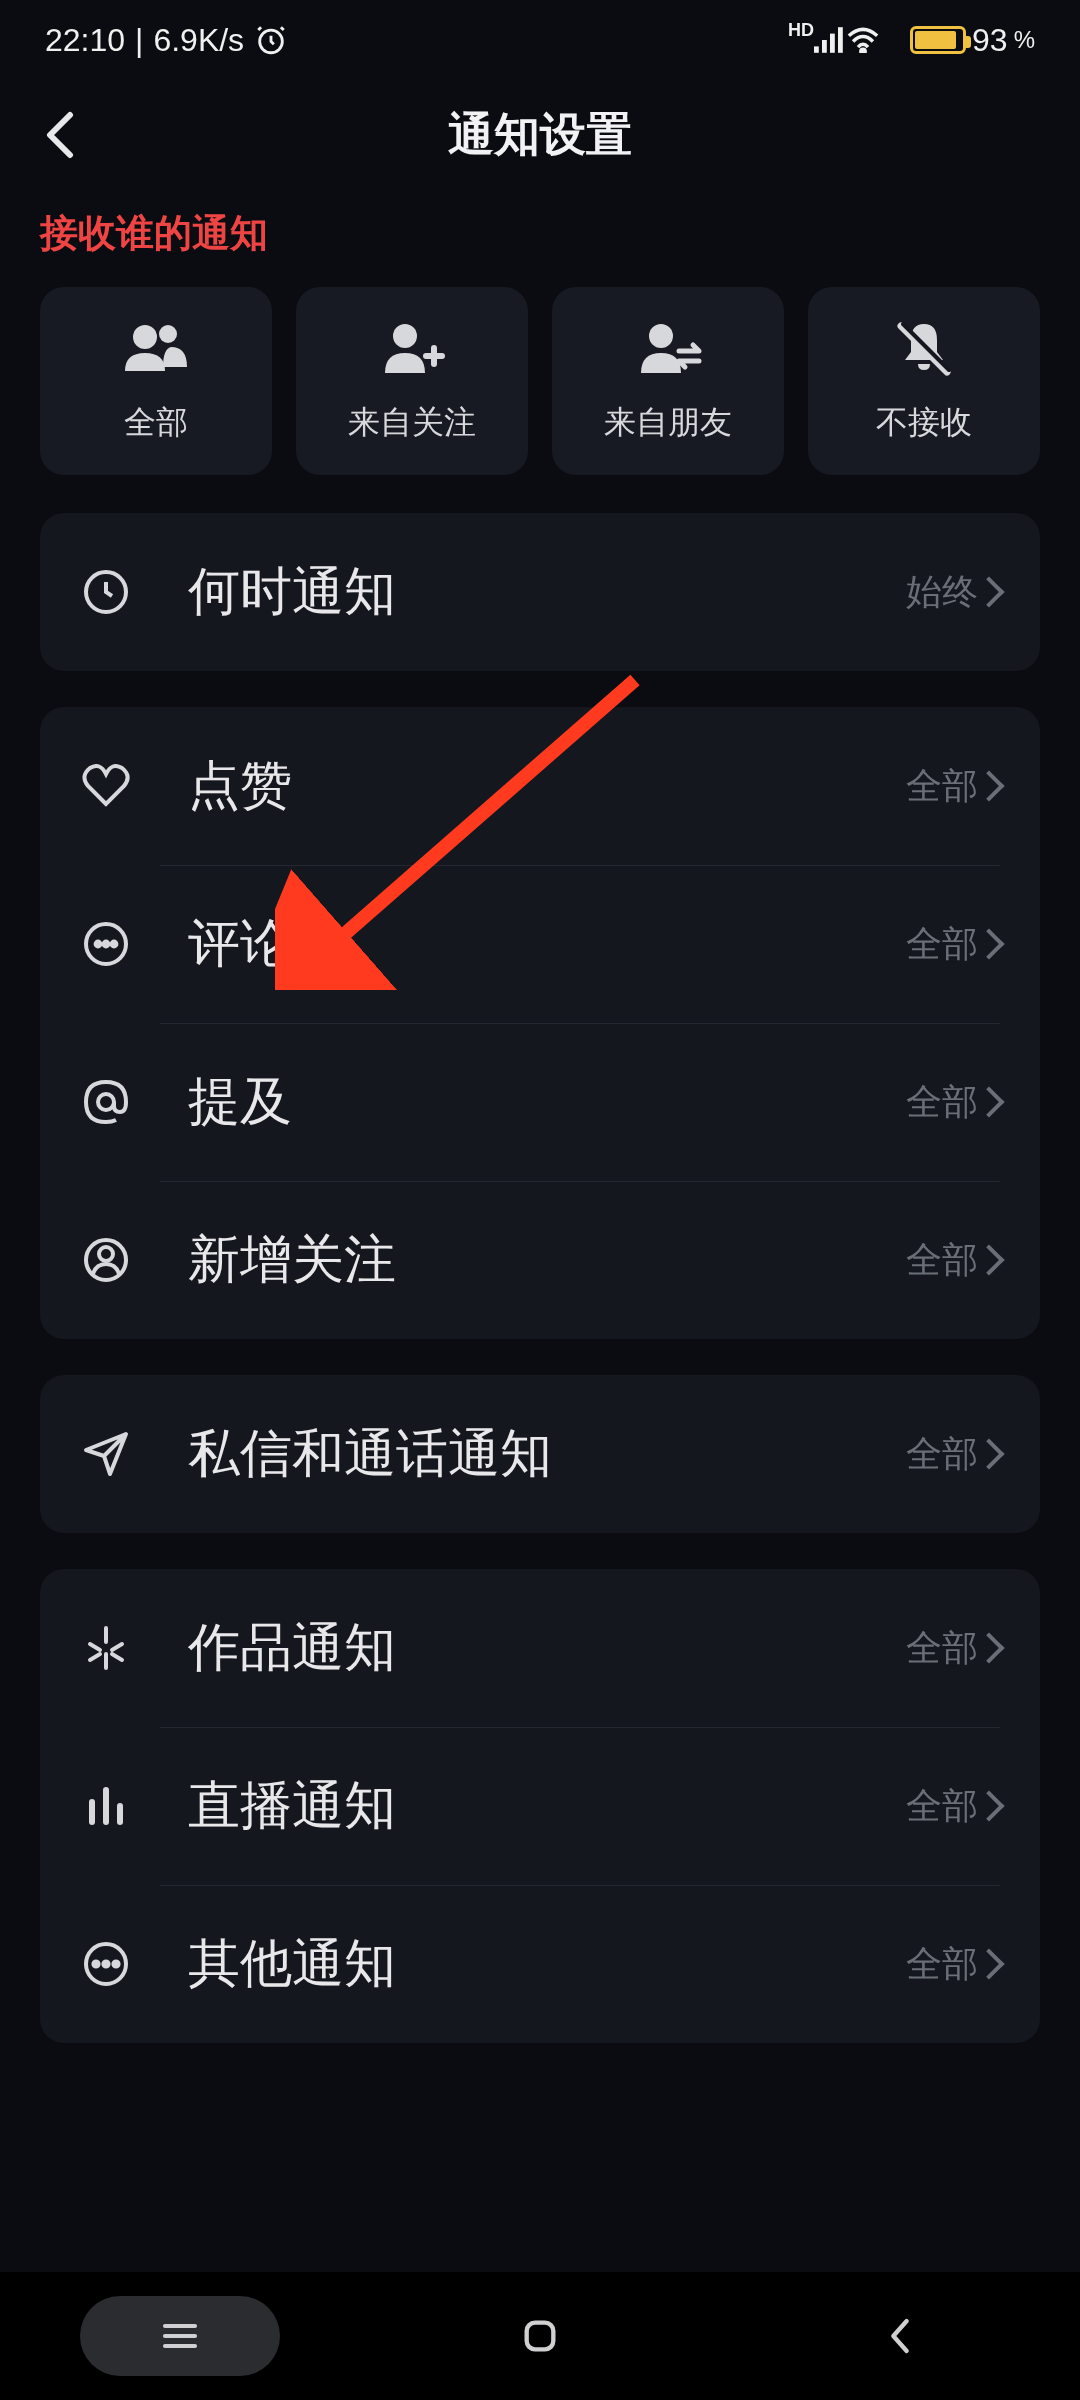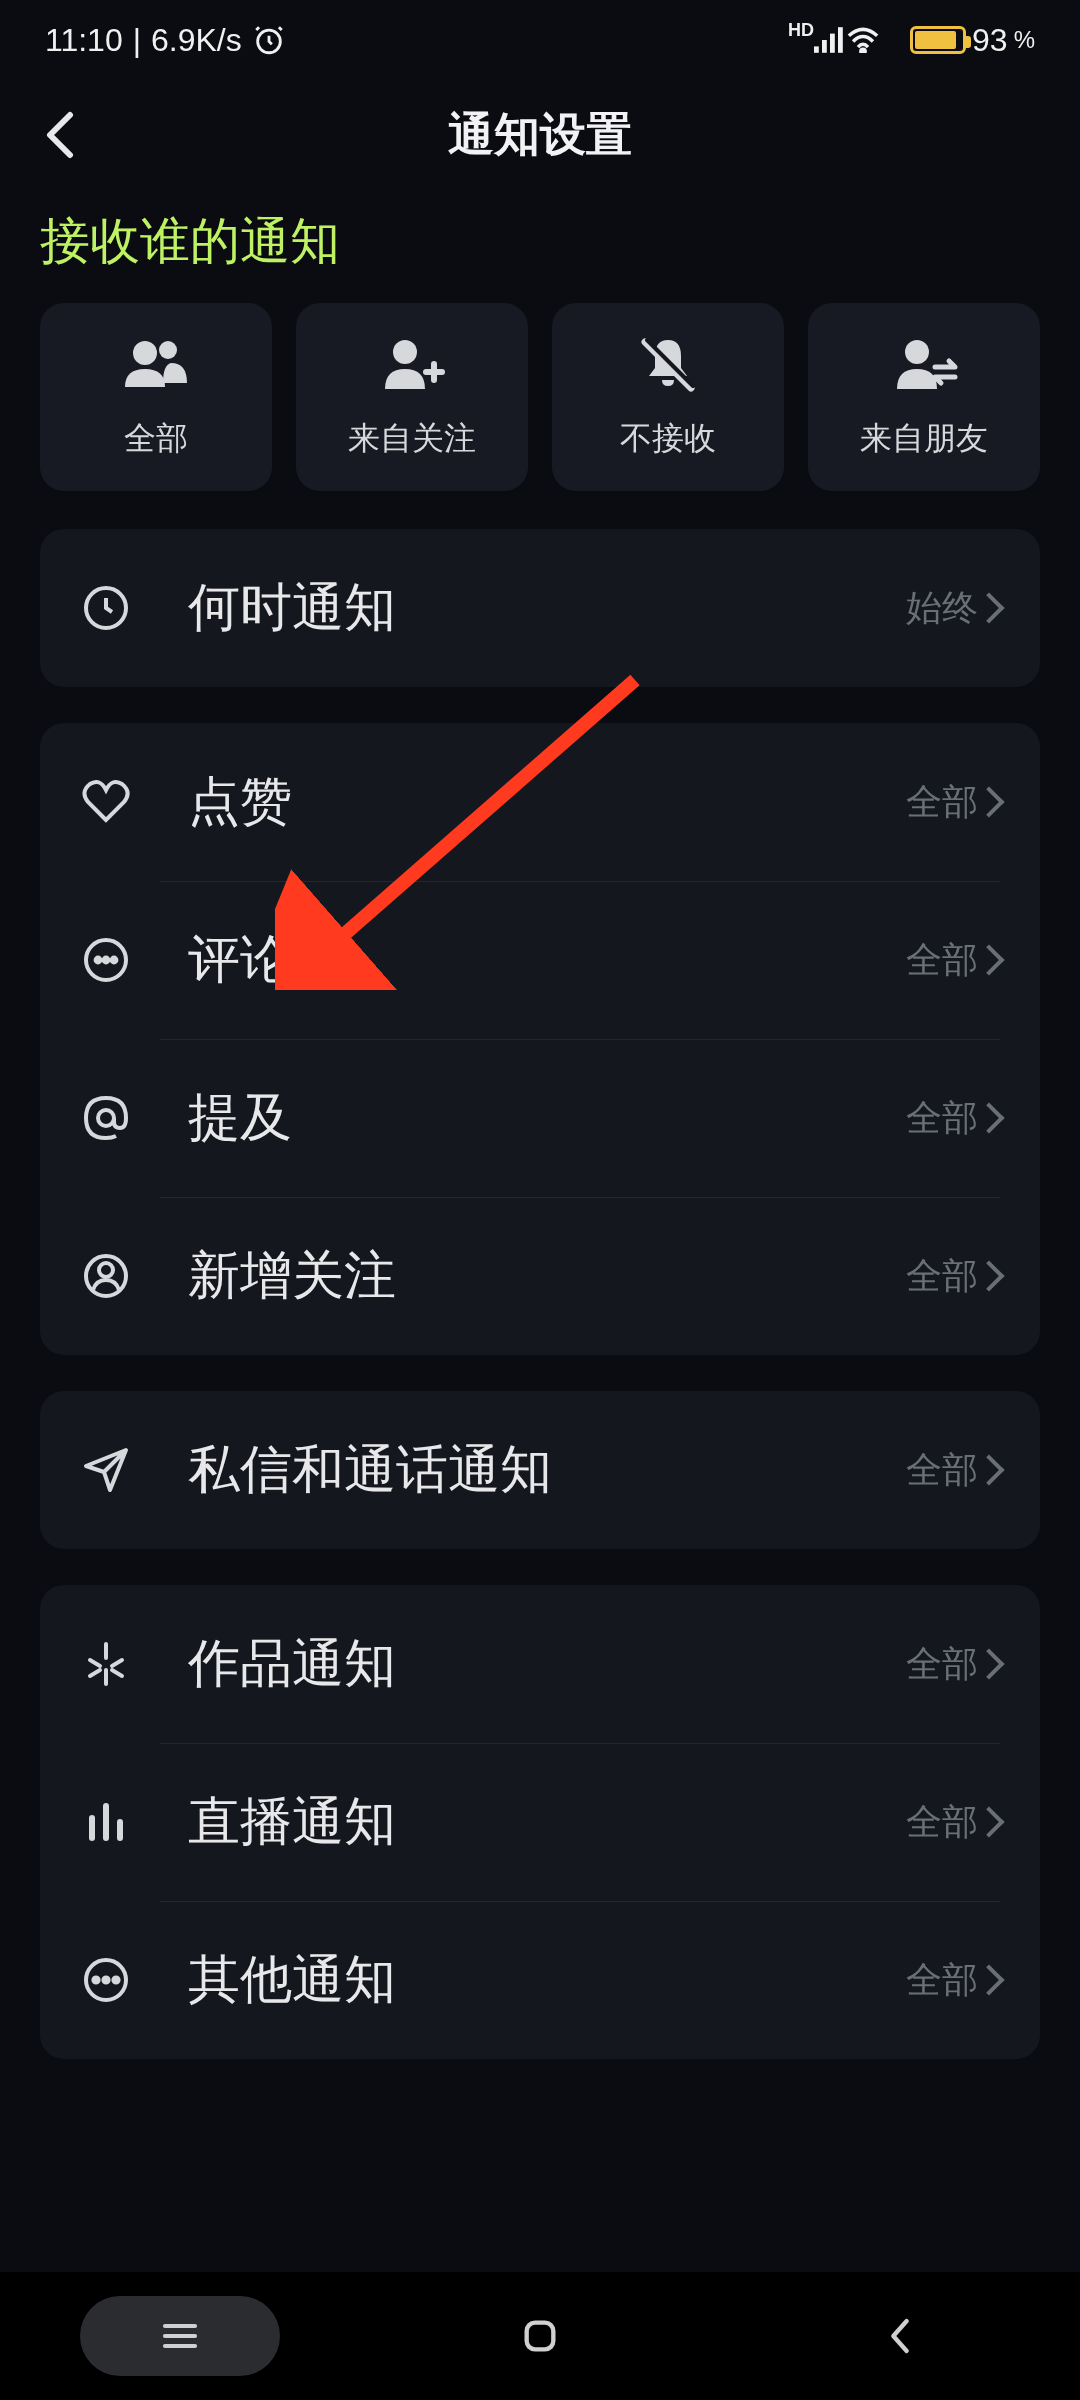--- a/index.html
+++ b/index.html
@@ -45,23 +45,23 @@
   .back-btn {
     position: absolute;
     left: 30px;
     width: 60px; height: 60px;
     display: flex;
     align-items: center;
     justify-content: center;
   }
   .header-title { font-size: 46px; font-weight: 600; color: #f2f2f4; }
   .section-label {
-    font-size: 50px;
-    font-weight: 400;
-    color: #bef264;
+    font-size: 38px;
+    font-weight: 700;
+    color: #ef4444;
     padding: 18px 40px 28px;
   }
   .filter-row {
     display: flex;
     gap: 24px;
     padding: 0 40px 38px;
   }
   .filter-card {
     flex: 1;
     background: #171a22;
@@ -128,21 +128,21 @@
   }
   .nav-btn { width: 200px; height: 80px; display:flex; align-items:center; justify-content:center; border-radius: 44px; }
   .nav-btn.pill { background: #2a2c30; }
   svg { display: block; }
 </style>
 </head>
 <body>
 
 <div class="status-bar">
   <div class="status-left">
-    <span>11:10</span>
+    <span>22:10</span>
     <span>|</span>
     <span>6.9K/s</span>
     <span>
       <svg width="34" height="34" viewBox="0 0 24 24" fill="none" stroke="#f0f0f0" stroke-width="2">
           <circle cx="12" cy="13" r="8"></circle>
           <path d="M12 9v4l2 2M5 3l-2 2M21 5l-2-2"></path>
         </svg>
     </span>
   </div>
   <div class="status-right">
@@ -202,38 +202,38 @@
           <circle cx="28" cy="15" r="12"></circle>
           <path d="M8 52 Q8 32 28 32 Q48 32 48 52 Z"></path>
           <rect x="46" y="32" width="22" height="6" rx="3"></rect>
           <rect x="54" y="24" width="6" height="22" rx="3"></rect>
         </svg>
     </div>
     <div class="filter-label">来自关注</div>
   </div>
   <div class="filter-card">
     <div class="filter-icon">
+      <svg width="70" height="56" viewBox="0 0 70 56" fill="#d6d8dc">
+          <circle cx="28" cy="15" r="12"></circle>
+          <path d="M8 52 Q8 32 28 32 Q48 32 48 52 Z"></path>
+          <path d="M46 30 L66 30 L60 24 M66 40 L46 40 L52 46" stroke="#d6d8dc" stroke-width="5" fill="none" stroke-linecap="round" stroke-linejoin="round"></path>
+        </svg>
+    </div>
+    <div class="filter-label">来自朋友</div>
+  </div>
+  <div class="filter-card">
+    <div class="filter-icon">
       <svg width="62" height="62" viewBox="0 0 62 62" fill="#d6d8dc">
           <path d="M31 6 Q18 6 18 22 L18 34 L12 42 L50 42 L44 34 L44 22 Q44 6 31 6 Z"></path>
           <path d="M25 46 Q25 52 31 52 Q37 52 37 46 Z"></path>
           <line x1="8" y1="8" x2="54" y2="54" stroke="#d6d8dc" stroke-width="7" stroke-linecap="round"></line>
           <line x1="10" y1="6" x2="56" y2="52" stroke="#14171e" stroke-width="4" stroke-linecap="round"></line>
         </svg>
     </div>
     <div class="filter-label">不接收</div>
-  </div>
-  <div class="filter-card">
-    <div class="filter-icon">
-      <svg width="70" height="56" viewBox="0 0 70 56" fill="#d6d8dc">
-          <circle cx="28" cy="15" r="12"></circle>
-          <path d="M8 52 Q8 32 28 32 Q48 32 48 52 Z"></path>
-          <path d="M46 30 L66 30 L60 24 M66 40 L46 40 L52 46" stroke="#d6d8dc" stroke-width="5" fill="none" stroke-linecap="round" stroke-linejoin="round"></path>
-        </svg>
-    </div>
-    <div class="filter-label">来自朋友</div>
   </div>
 </div>
 
 <div class="group">
   <div class="row">
     <div class="row-icon">
       <svg width="48" height="48" viewBox="0 0 24 24" fill="none" stroke="#d6d8dc" stroke-width="2">
           <circle cx="12" cy="12" r="10"></circle>
           <path d="M12 7v5l3 2"></path>
         </svg>

